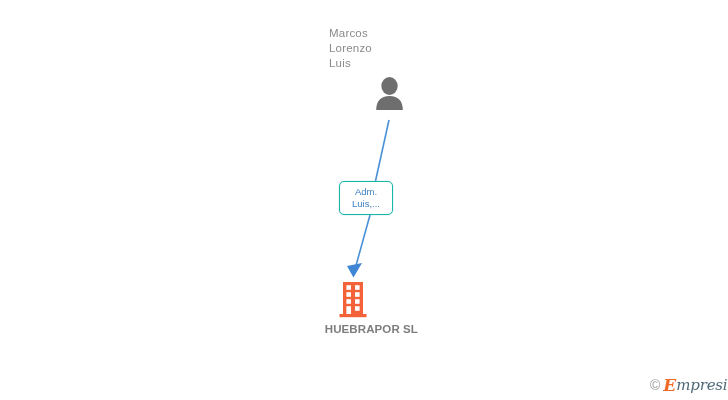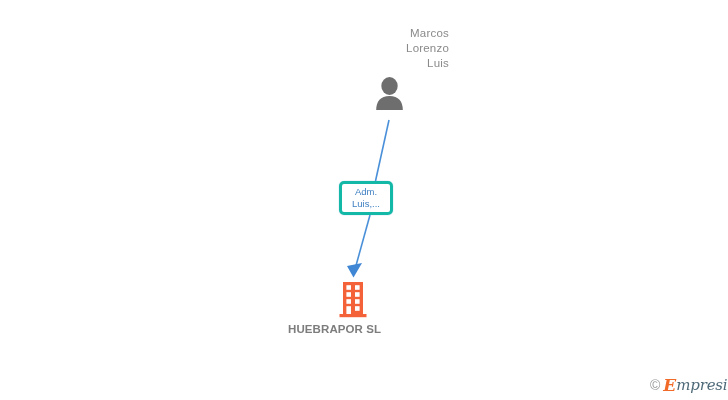--- a/index.html
+++ b/index.html
@@ -29,21 +29,21 @@
     height: 400px;
     pointer-events: none;
   }
 
   
   #person-node {
     position: absolute;
     left: 329px;
     top: 26px;
     width: 120px;
-    text-align: right;
+    text-align: left;
   }
   #person-name {
     font-size: 11.5px;
     line-height: 15px;
     color: #8a8a8a;
     letter-spacing: 0.2px;
     white-space: pre-line;
   }
   #person-icon-wrap {
     margin-top: 5px;
@@ -57,21 +57,21 @@
   }
 
   
   #relation-box {
     position: absolute;
     left: 339px;
     top: 181px;
     width: 54px;
     height: 34px;
     box-sizing: border-box;
-    border: 3px solid #14b8a6;
+    border: 1px solid #14b8a6;
     border-radius: 5px;
     background: #ffffff;
     display: flex;
     flex-direction: column;
     align-items: center;
     justify-content: center;
     box-shadow: 0 0 0 0.5px rgba(74,144,217,0.18);
   }
   .relation-line {
     font-size: 9.5px;
@@ -80,21 +80,21 @@
     text-align: center;
     white-space: nowrap;
   }
 
   
   #company-node {
     position: absolute;
     left: 288px;
     top: 280px;
     width: 130px;
-    text-align: left;
+    text-align: right;
   }
   #company-icon-wrap {
     height: 38px;
     display: flex;
     align-items: flex-end;
     justify-content: center;
   }
   #company-name {
     margin-top: 5px;
     font-size: 11.5px;

